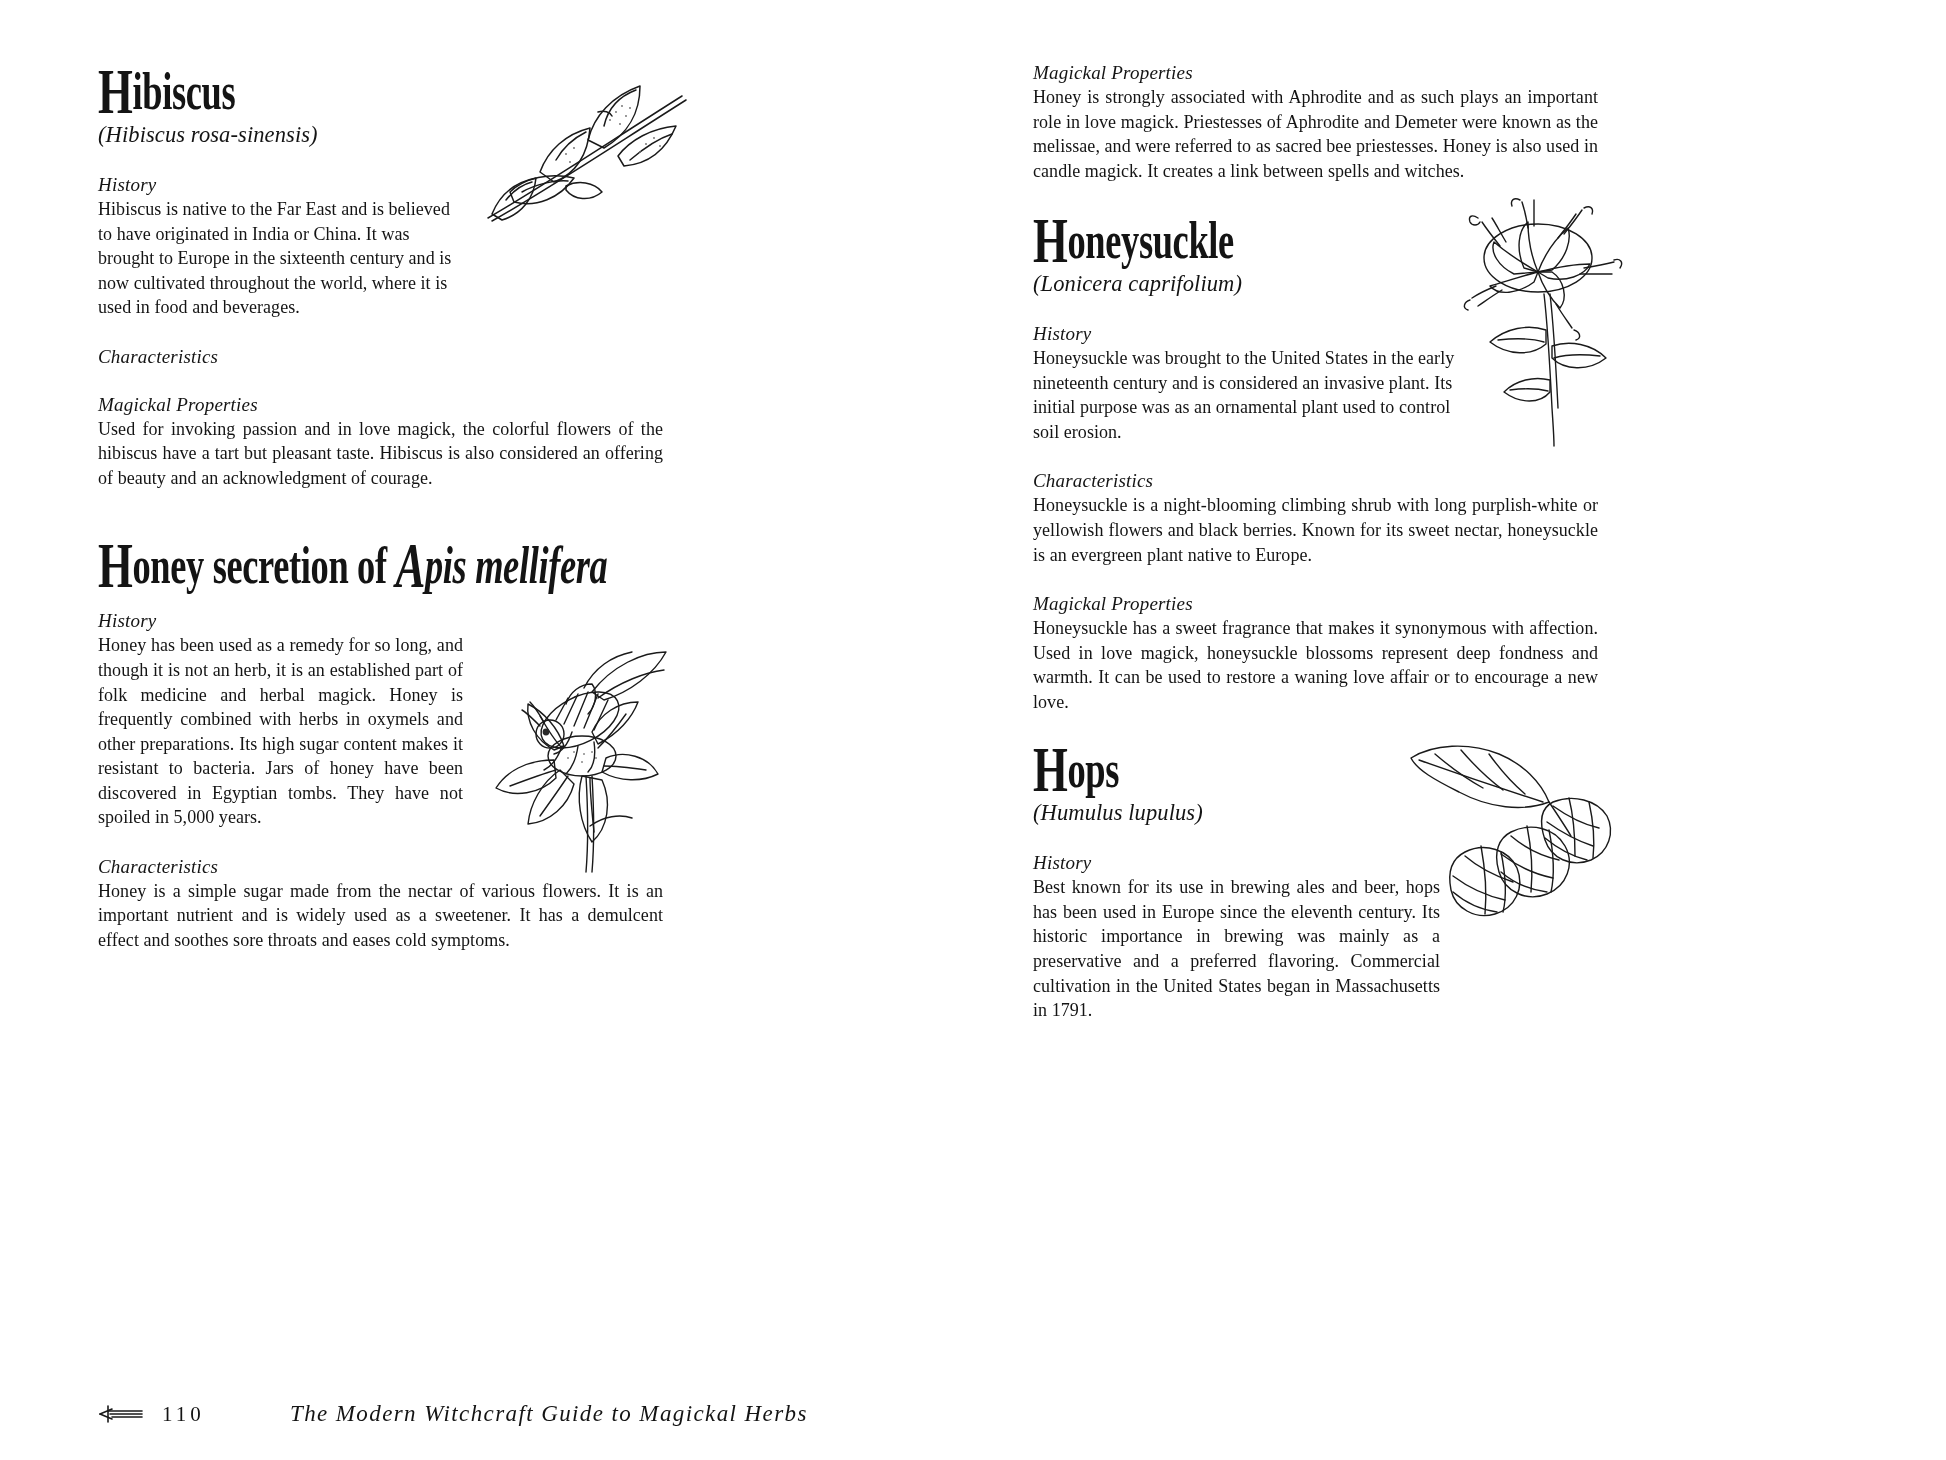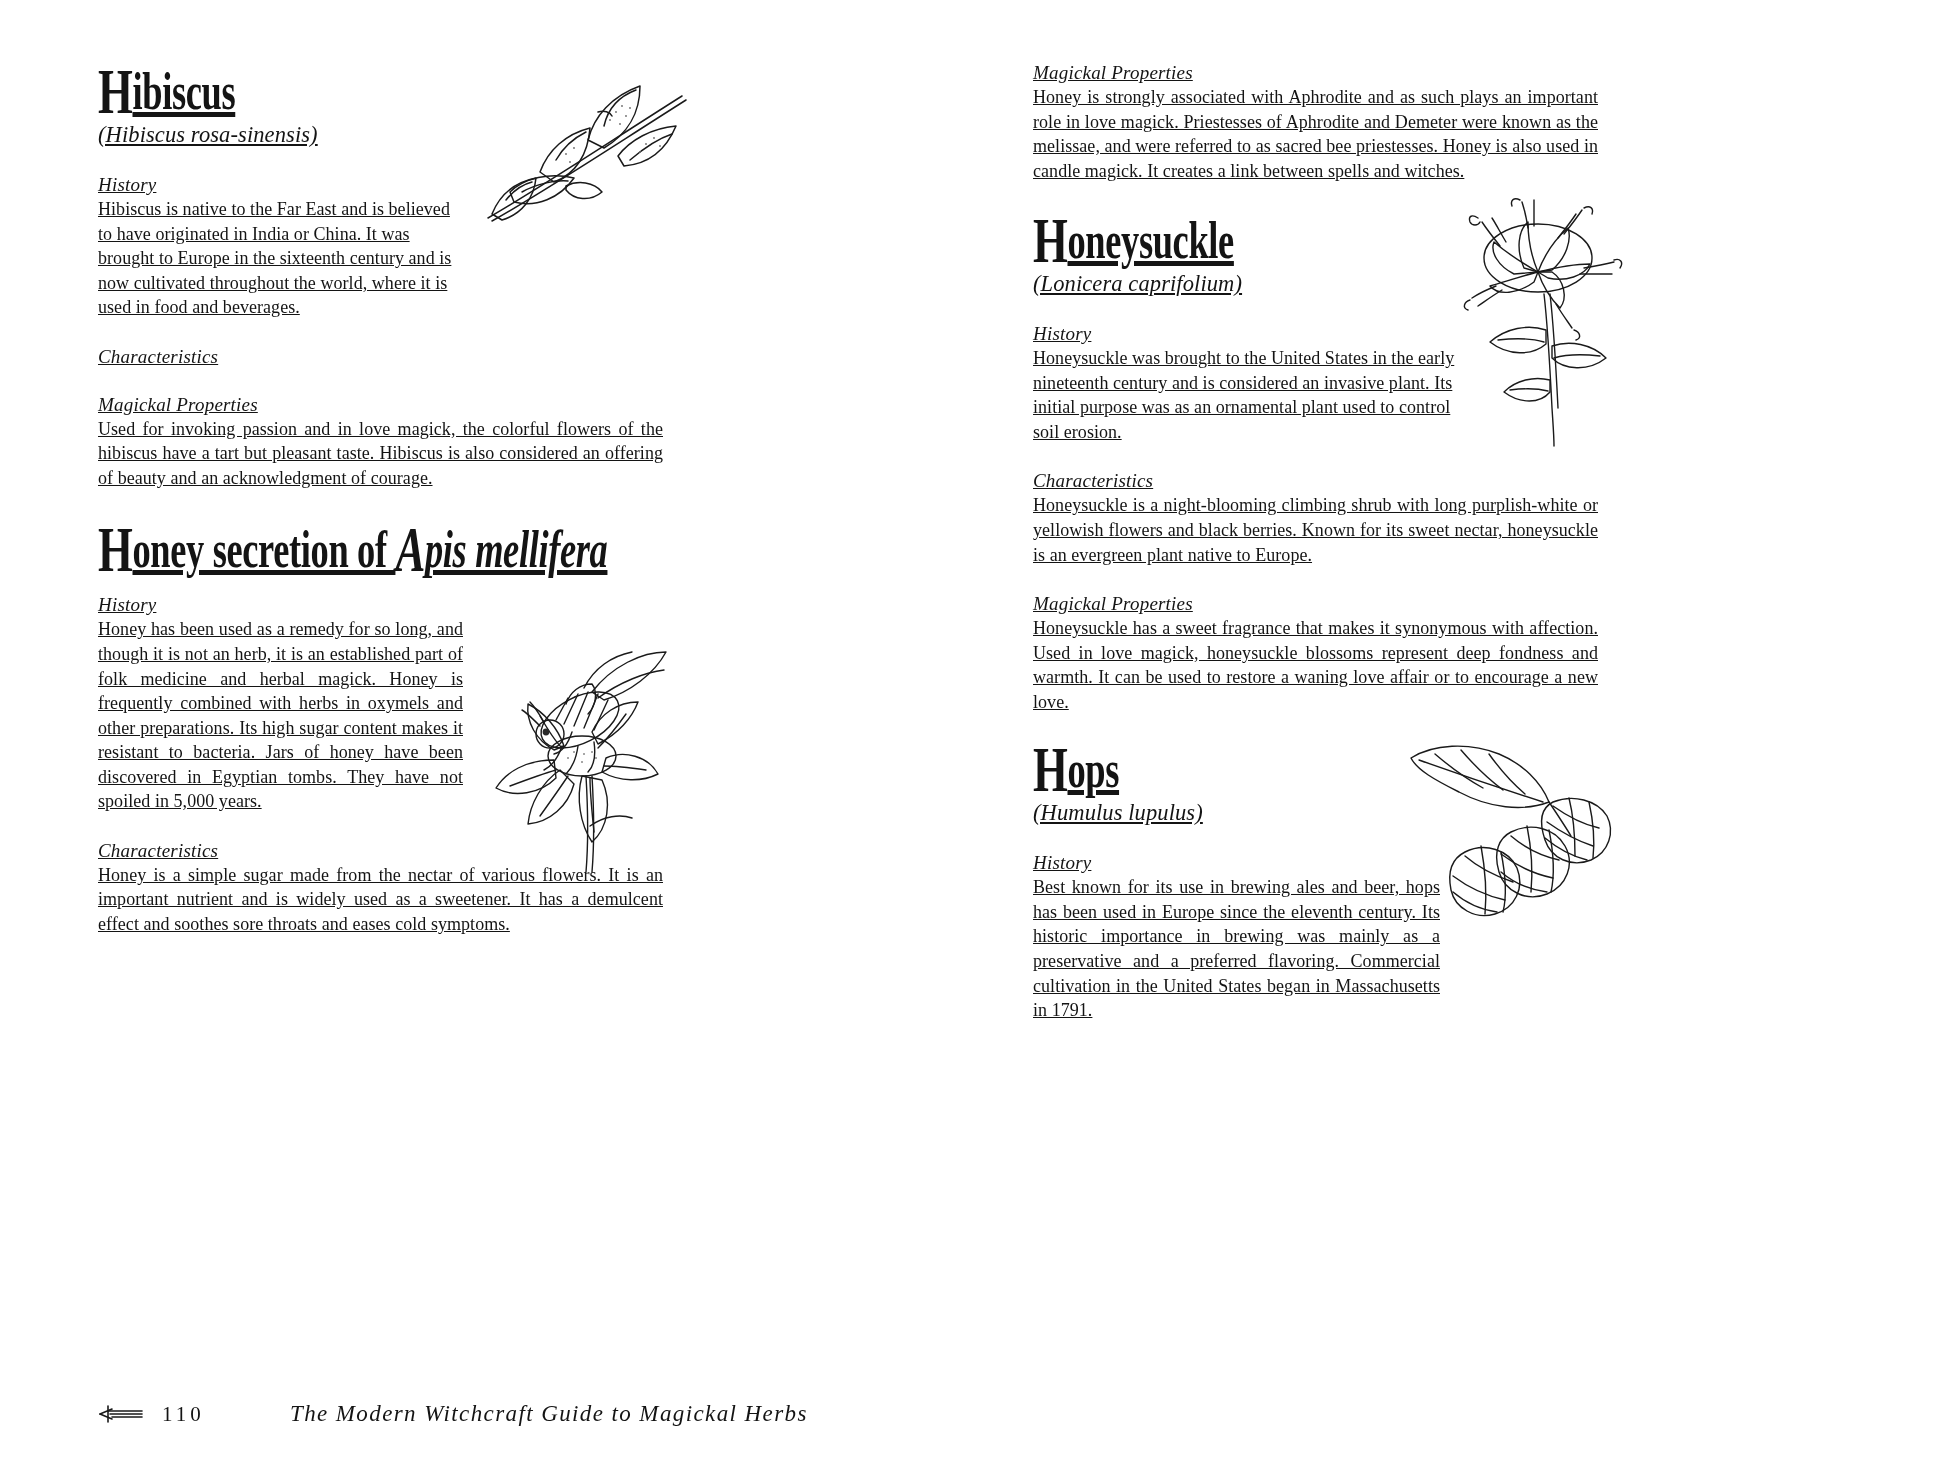--- a/index.html
+++ b/index.html
@@ -7,21 +7,20 @@
     width:1946px;height:1460px;
     background:#ffffff;
     font-family:"Liberation Serif","DejaVu Serif",serif;
     color:#141414;
     overflow:hidden;
   }
   .spread{
     position:relative;
     width:1946px;height:1460px;
     display:flex;
-    text-decoration:underline;
   }
   .page{
     position:relative;
     width:973px;height:1460px;
     box-sizing:border-box;
   }
   .page-left{ padding:62px 60px 0 98px; }
   .page-right{ padding:62px 98px 0 60px; }
 
   .col{
@@ -243,21 +242,21 @@
         <div class="sec">
           <h2 class="sub">Characteristics</h2>
         </div>
 
         <div class="sec">
           <h2 class="sub">Magickal Properties</h2>
           <p class="body">Used for invoking passion and in love magick, the colorful flowers of the hibiscus have a tart but pleasant taste. Hibiscus is also considered an offering of beauty and an acknowledgment of courage.</p>
         </div>
       </div>
 
-      <div style="margin-top:30px;">
+      <div style="margin-top:46px;">
         <h1 class="herb-title"><span class="dropcap">H</span><span>oney secretion of </span><span class="ital dropcap">A</span><span class="ital">pis mellifera</span></h1>
 
         <div class="sec" style="margin-top:8px;">
           <div class="wrapbox" style="width:200px;height:218px;"></div>
           <h2 class="sub" style="margin-top:18px;">History</h2>
           <p class="body">Honey has been used as a remedy for so long, and though it is not an herb, it is an estab­lished part of folk medicine and herbal mag­ick. Honey is frequently combined with herbs in oxymels and other preparations. Its high sugar content makes it resistant to bacteria. Jars of honey have been discovered in Egyp­tian tombs. They have not spoiled in 5,000 years.</p>
         </div>
 
         <div class="sec">
           <h2 class="sub">Characteristics</h2>

